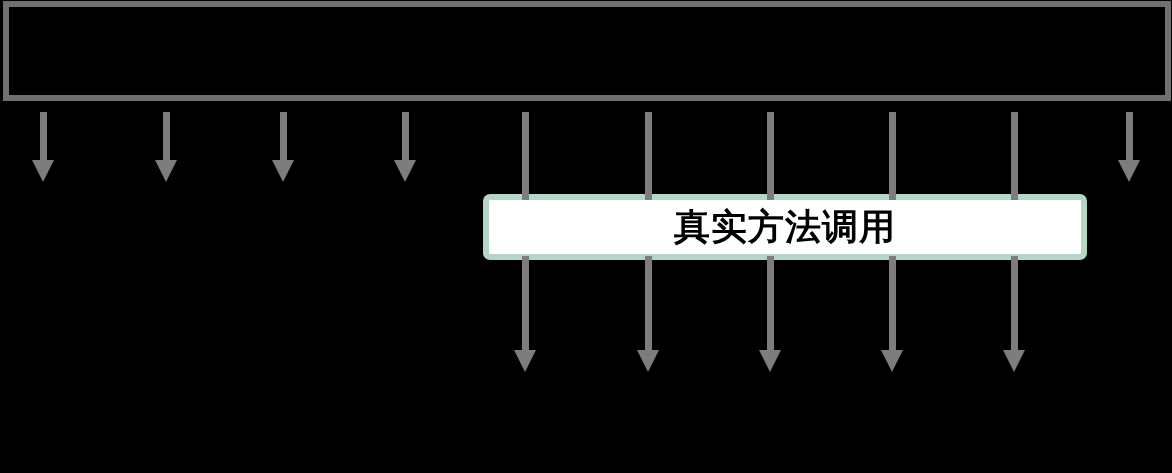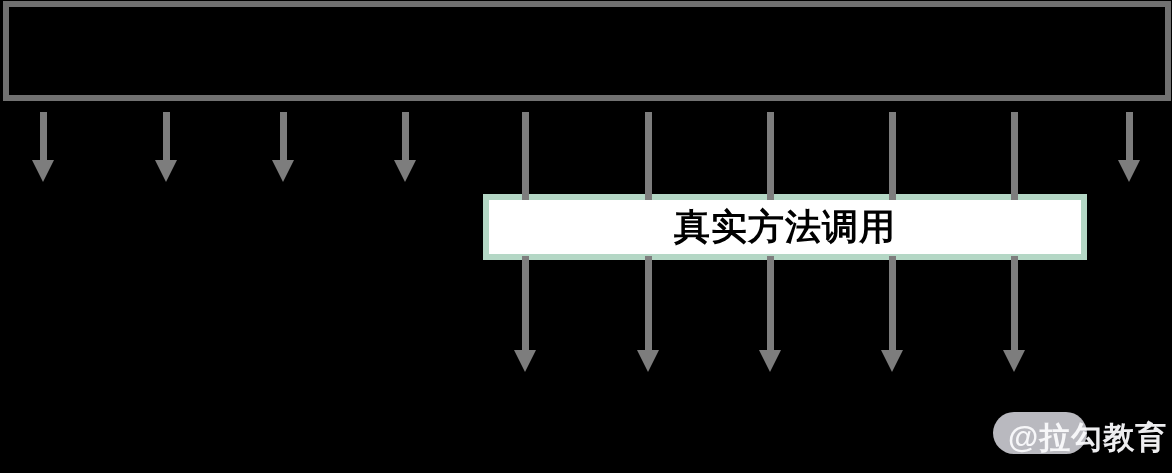--- a/index.html
+++ b/index.html
@@ -34,20 +34,21 @@
     z-index:3;
   }
   .label-box{
     position:absolute;
     box-sizing:border-box;
     background:#ffffff;
     display:flex;
     align-items:center;
     justify-content:center;
     z-index:2;
+    border-radius:7px;
   }
   .label-box span{
     color:#000;
     font-size:36px;
     font-weight:bold;
     letter-spacing:1px;
     line-height:1;
   }
   .box-green{
     left:483px;top:194px;
@@ -115,18 +116,14 @@
       <div class="shaft" style="left: 1011px; top: 112px; height: 88px; background: rgb(125, 125, 125);"></div>
       <div class="shaft" style="left: 1011px; top: 256px; height: 96px; background: rgb(125, 125, 125);"></div>
       <div class="head" style="left: 1003px; top: 350px; border-top-color: rgb(125, 125, 125);"></div>
     </div>
 
   <div class="label-box box-green" style="border-color: rgb(180, 215, 197);">
     <span>真实方法调用</span>
   </div>
 
 
-  <div class="watermark">
-    <div class="wm-pill" style="background: rgba(205, 205, 212, 0.9);"></div>
-    <span class="wm-text" style="color: rgba(250, 250, 252, 0.95);">@拉勾教育</span>
-  </div>
 
 </div>
 
 </body></html>

